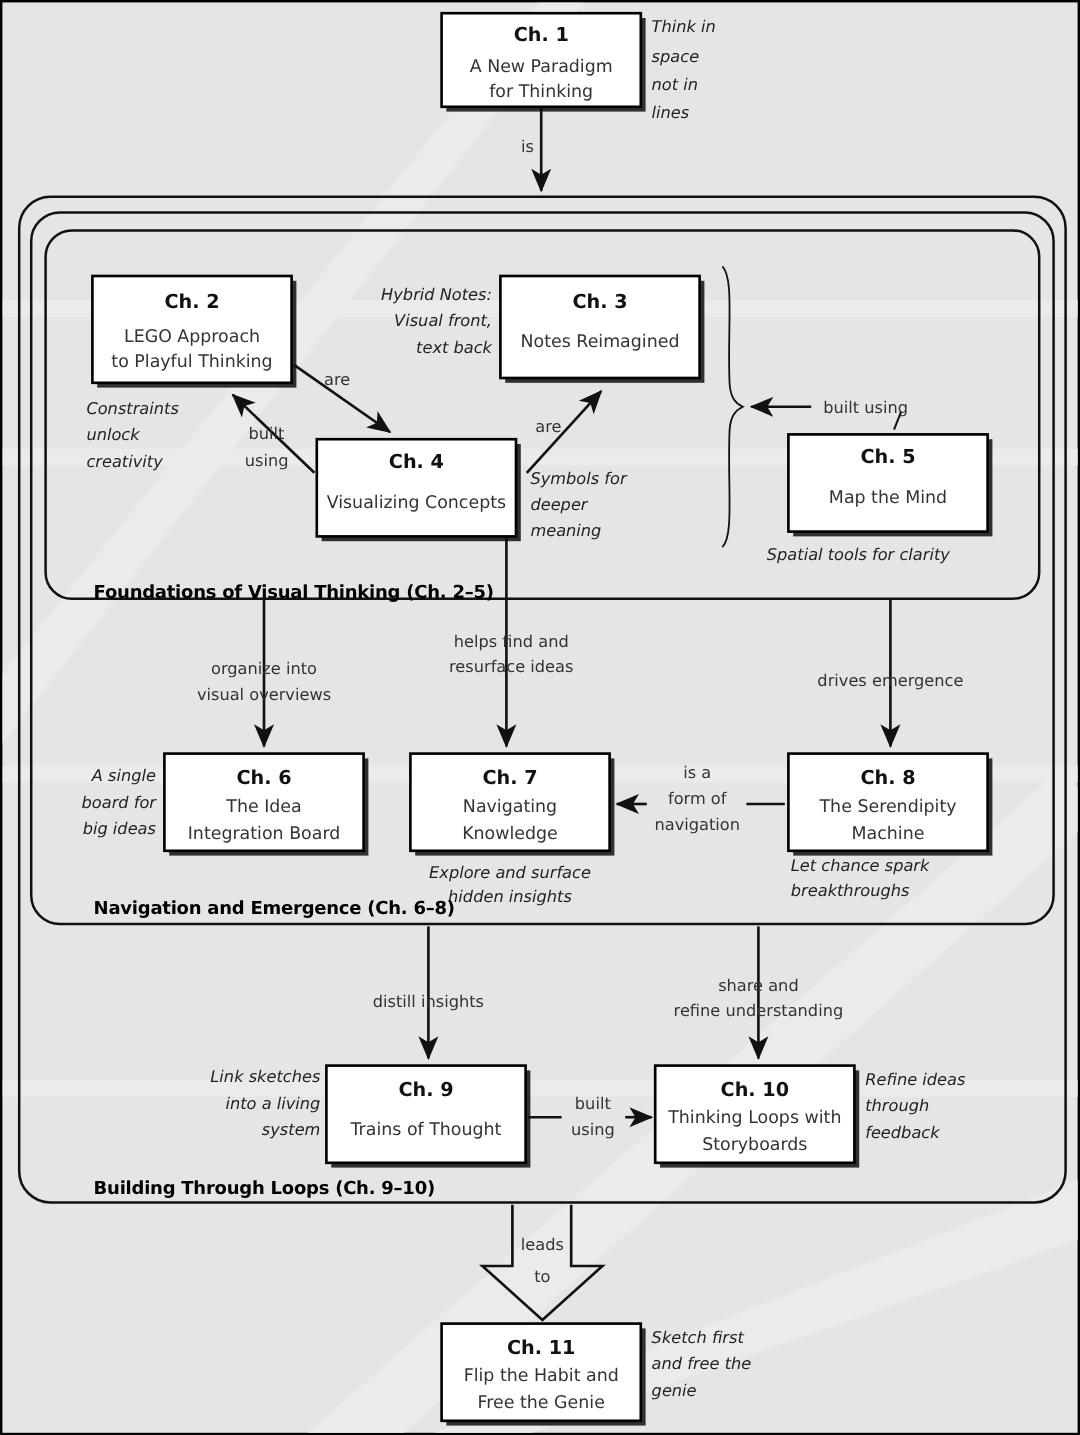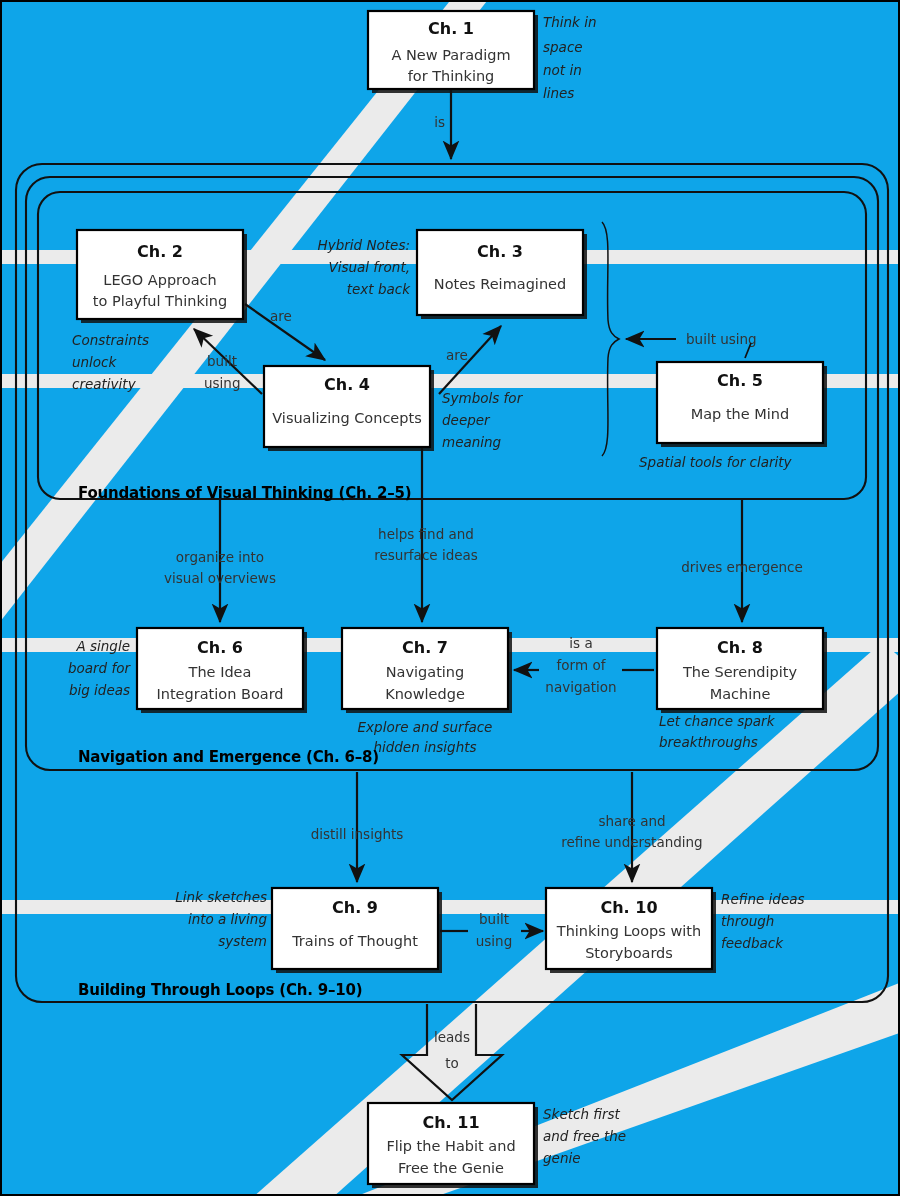--- a/index.html
+++ b/index.html
@@ -1,17 +1,17 @@
 <!DOCTYPE html>
 <html><head>
 <meta charset="utf-8">
 <style>
   html,body{margin:0;padding:0;background:#ffffff;}
   body{font-family:"DejaVu Sans",sans-serif;}
-  #root{position:relative;width:900px;height:1196px;background:#0ea5e9;box-sizing:border-box;border:2px solid #000;overflow:hidden;}
+  #root{position:relative;width:900px;height:1196px;background:#e5e5e5;box-sizing:border-box;border:2px solid #000;overflow:hidden;}
   svg{display:block;}
   .ch-title{font-family:"DejaVu Sans",sans-serif;font-weight:bold;font-size:16px;fill:#111;}
   .ch-sub{font-family:"DejaVu Sans",sans-serif;font-size:14.5px;fill:#333;}
   .edge-lbl{font-family:"DejaVu Sans",sans-serif;font-size:13.5px;fill:#333;}
   .note{font-family:"DejaVu Sans",sans-serif;font-size:13.5px;fill:#222;font-style:italic;}
   .sect-lbl{font-family:"DejaVu Sans",sans-serif;font-weight:bold;font-size:15px;fill:#000;letter-spacing:-0.2px;}
   .boxrect{fill:#ffffff;stroke:#000;stroke-width:2.2;}
   .cont{fill:none;stroke:#111;stroke-width:2.1;}
   .ln{stroke:#111;stroke-width:2.2;fill:none;}
   .lnthin{stroke:#111;stroke-width:1.7;fill:none;}

